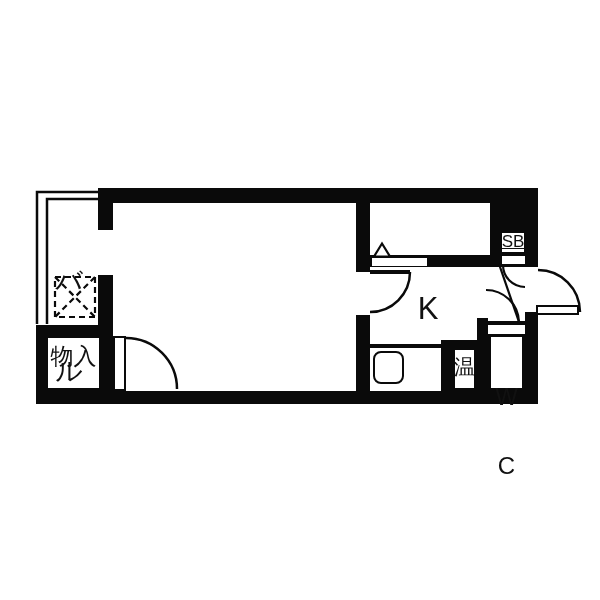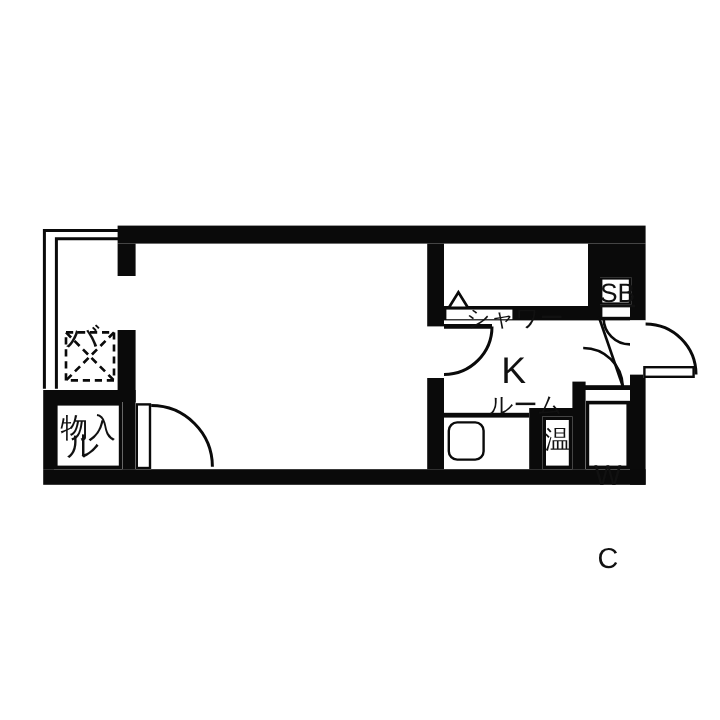--- a/index.html
+++ b/index.html
@@ -76,26 +76,22 @@
   </svg>
 
   <div class="lbl" style="left:52px; top:206px; width:34px; font-size:27px; line-height:30px;">
     <div>バ</div>
     <div>ル</div>
   </div>
 
 
   <div class="lbl" style="left:45px; top:344px; width:57px; font-size:23px;text-align:center;">物入</div>
 
-  <div class="lbl" style="left:370px; top:206px; width:118px; font-size:20px; line-height:24px;">
-    <div>シャワー</div>
-    <div style="text-indent:18px;">ルーム</div>
-  </div>
 
-  <div class="lbl" style="left:500px; top:233px; width:26px; font-size:22px;text-decoration:underline;">SB</div>
+  <div class="lbl" style="left:500px; top:233px; width:26px; font-size:17px;text-decoration:underline;">SB</div>
 
   <div class="lbl" style="left:398px; top:293px; width:60px; font-size:31px;">K</div>
 
   <div class="lbl" style="left:452px; top:356px; width:25px; font-size:21px;">温</div>
 
   <div class="lbl" style="left:488px; top:339px; width:37px; font-size:24px; line-height:23px;">
     <div>W</div>
     <div>C</div>
   </div>
 

